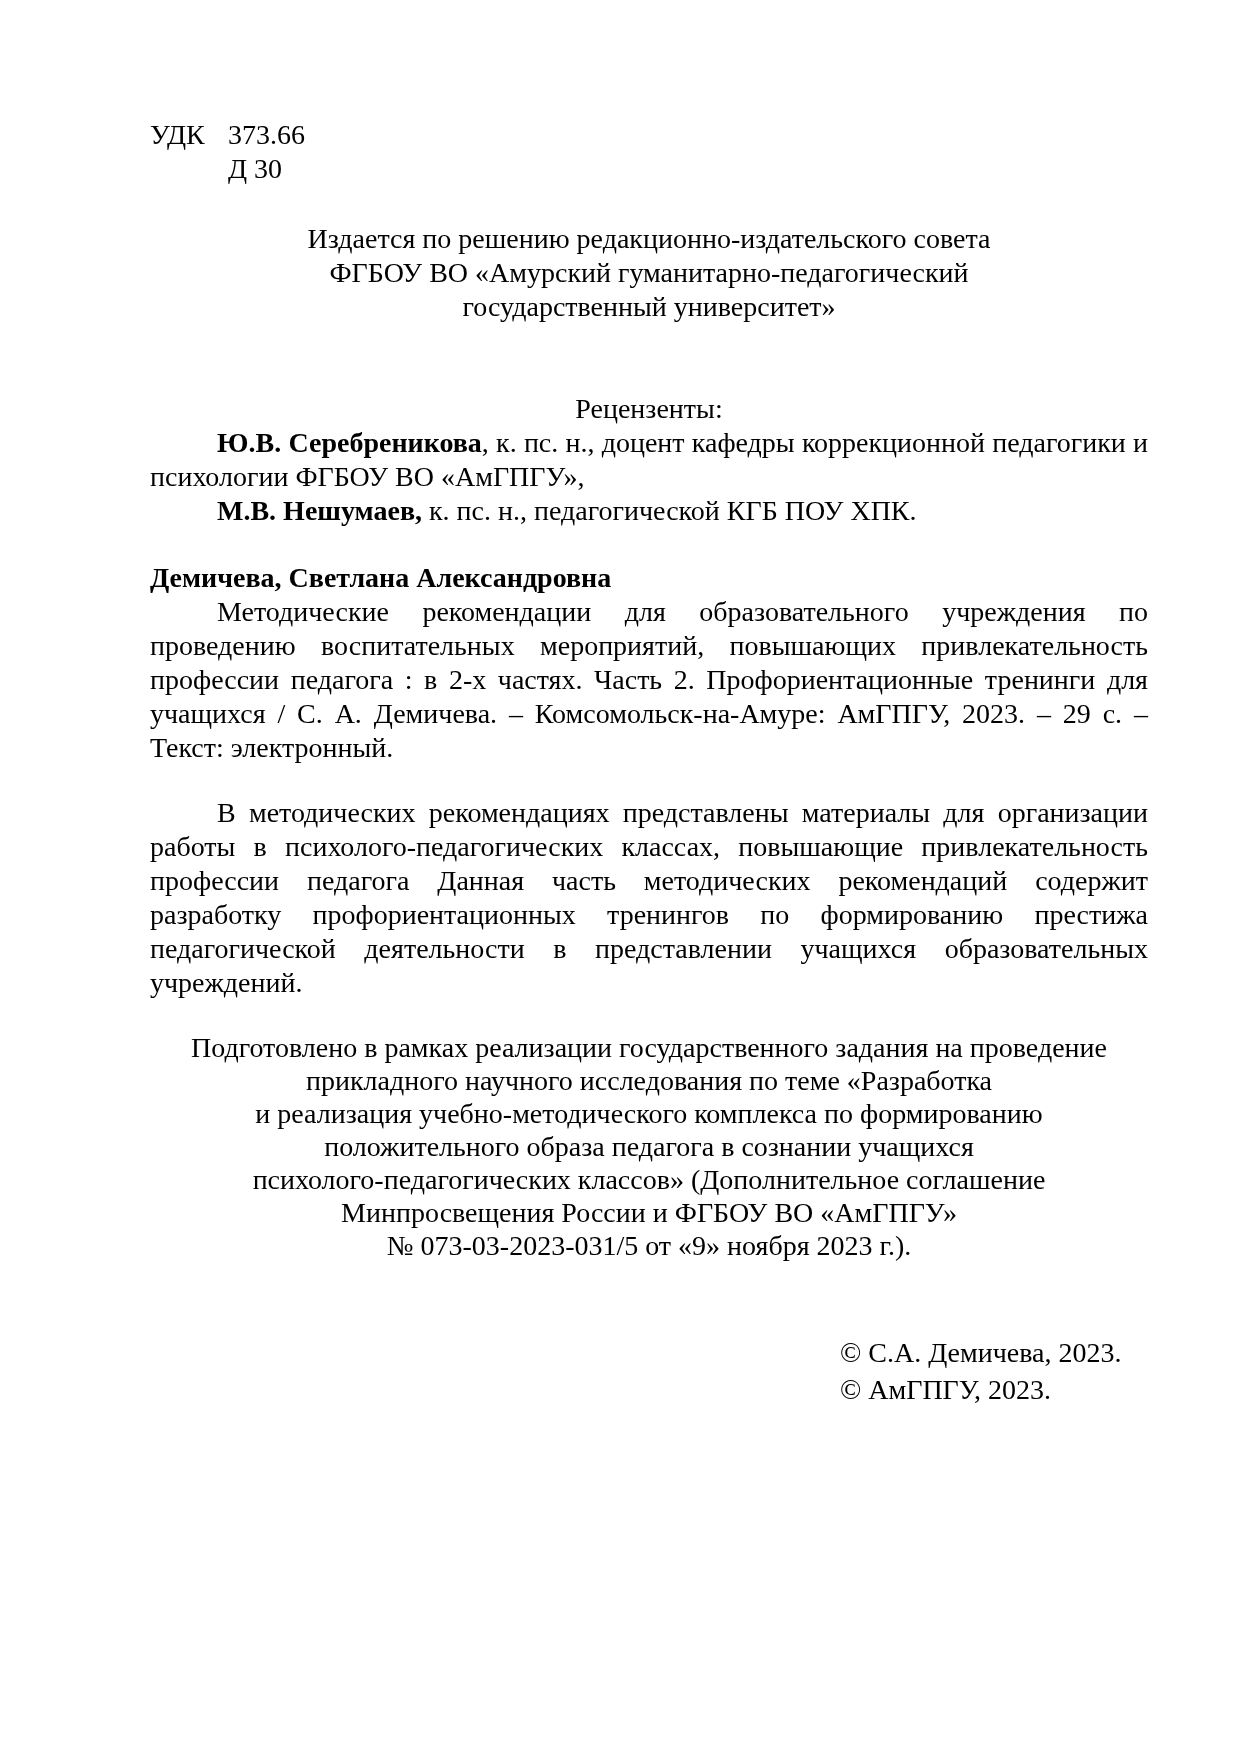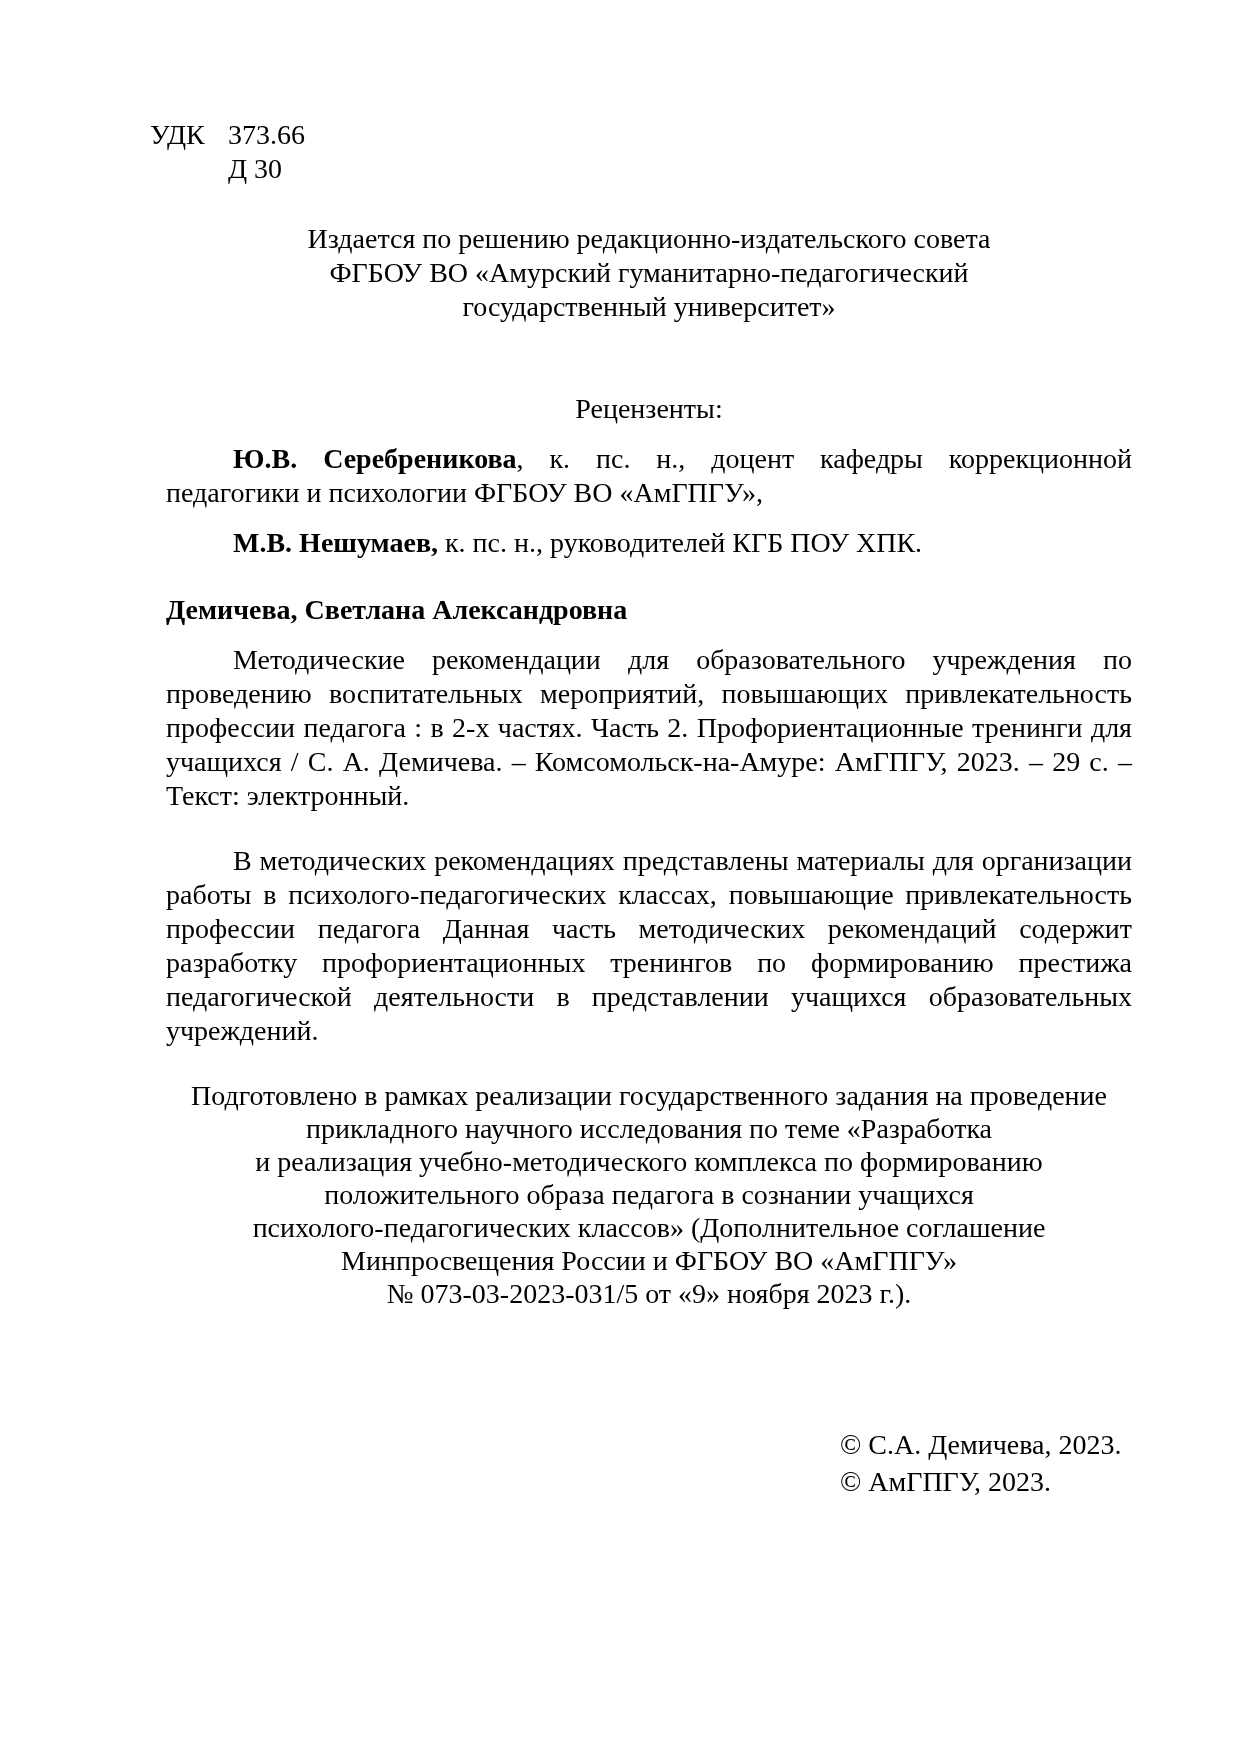--- a/index.html
+++ b/index.html
@@ -9,21 +9,21 @@
     height: 1754px;
     margin: 0 auto;
     background: #ffffff;
     box-sizing: border-box;
     padding: 118px 92px 0 150px;
     font-family: "Liberation Serif", "DejaVu Serif", serif;
     font-size: 28px;
     line-height: 34px;
     color: #000000;
   }
-  p { margin: 16px; }
+  p { margin: 0; }
   .codes { }
   .code-row { display: flex; }
   .code-label { width: 78px; flex: none; }
   .code-value { flex: none; }
   .edition {
     margin-top: 36px;
     text-align: center;
     white-space: pre-line;
   }
   .reviewers-heading {
@@ -41,21 +41,21 @@
   }
   .annot-first { margin-top: 31px; }
   .funding {
     margin-top: 31px;
     line-height: 33px;
     text-align: center;
     white-space: pre-line;
     font-family: Liberation Serif, serif;
   }
   .copyright {
-    margin-top: 116px;
+    margin-top: 72px;
     margin-left: 690px;
     line-height: 37px;
   }
   b { font-weight: bold; font-family: Liberation Serif, serif; }
 </style>
 </head>
 <body>
 
 <div class="page">
 
@@ -71,21 +71,21 @@
   </div>
 
   <p class="edition">Издается по решению редакционно-издательского совета
 ФГБОУ ВО «Амурский гуманитарно-педагогический
 государственный университет»</p>
 
   <p class="reviewers-heading">Рецензенты:</p>
 
   <p class="para indent"><b>Ю.В. Серебреникова</b><span>, к. пс. н., доцент кафедры коррекционной педагогики и психологии ФГБОУ ВО «АмГПГУ»,</span></p>
 
-  <p class="para indent"><b>М.В. Нешумаев,</b><span> к. пс. н., руководителей КГБ ПОУ ХПК.</span></p>
+  <p class="para indent"><b>М.В. Нешумаев,</b><span> к. пс. н., педагогической КГБ ПОУ ХПК.</span></p>
 
   <p class="author-heading">Демичева, Светлана Александровна</p>
 
   <p class="para indent">Методические рекомендации для образовательного учреждения по проведению воспитательных мероприятий, повышающих привлекательность профессии педагога : в 2-х частях. Часть 2. Профориентационные тренинги для учащихся / С. А. Демичева. – Комсомольск-на-Амуре: АмГПГУ, 2023. – 29 с. – Текст: электронный.</p>
 
   <p class="para indent annot-first">В методических рекомендациях представлены материалы для организации работы в психолого-педагогических классах, повышающие привлекательность профессии педагога Данная часть методических рекомендаций содержит разработку профориентационных тренингов по формированию престижа педагогической деятельности в представлении учащихся образовательных учреждений.</p>
 
 
   <p class="funding">Подготовлено в рамках реализации государственного задания на проведение
 прикладного научного исследования по теме «Разработка

